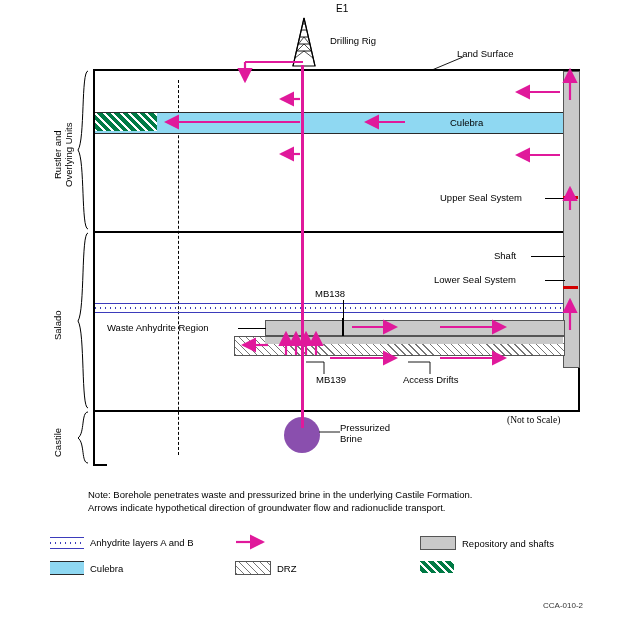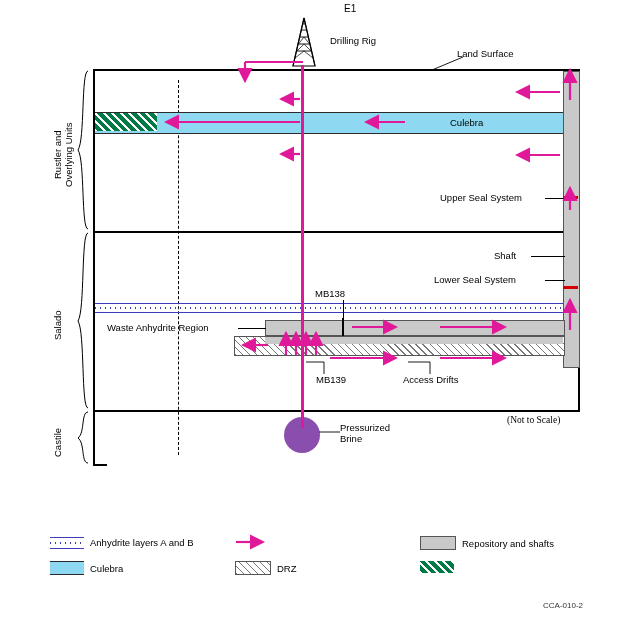--- a/index.html
+++ b/index.html
@@ -89,21 +89,21 @@
   .note { font-size: 9.5px; line-height: 13px; white-space: pre-line; }
   .code { font-size: 8px; color: #333; }
   .rig { position: absolute; }
   svg { display: block; overflow: visible; }
 </style>
 </head>
 <body>
 
 <div id="stage">
 
-  <div class="abs txt" style="left:300px; top:3px; font-size:10px;padding-left:44px;">E1</div>
+  <div class="abs txt" style="left:292px; top:3px; font-size:10px;padding-left:44px;">E1</div>
 
   <svg class="abs rig" style="left:286px; top:17px;" width="36" height="50" viewBox="0 0 36 50">
     <polygon points="18,1 29,49 7,49" fill="none" stroke="#000" stroke-width="1.2"></polygon>
     <line x1="10.5" y1="34" x2="25.5" y2="34" stroke="#000" stroke-width="0.9"></line>
     <line x1="12" y1="27" x2="24" y2="27" stroke="#000" stroke-width="0.9"></line>
     <line x1="13.5" y1="20" x2="22.5" y2="20" stroke="#000" stroke-width="0.9"></line>
     <line x1="15" y1="13" x2="21" y2="13" stroke="#000" stroke-width="0.9"></line>
     <line x1="16.2" y1="7" x2="19.8" y2="7" stroke="#000" stroke-width="0.9"></line>
     <line x1="7" y1="49" x2="18" y2="1" stroke="#000" stroke-width="0.9"></line>
     <line x1="29" y1="49" x2="18" y2="1" stroke="#000" stroke-width="0.9"></line>
@@ -248,20 +248,22 @@
     <path d="M12 1 C5 1, 9 78, 2 89 C9 100, 5 176, 12 176" fill="none" stroke="#000" stroke-width="1"></path>
   </svg>
 
   <div class="abs vert" style="left:52px; top:418px; width:24px; height:48px;">Castile</div>
   <svg class="abs" style="left:76px; top:411px;" width="14" height="54" viewBox="0 0 14 54">
     <path d="M12 1 C5 1, 9 22, 2 27 C9 32, 5 52, 12 52" fill="none" stroke="#000" stroke-width="1"></path>
   </svg>
 
   <div class="abs txt" style="left:507px; top:415px;font-family:Liberation Serif, serif;">(Not to Scale)</div>
 
+  <div class="abs note" style="left:88px; top:488px; width:470px;">Note:  Borehole penetrates waste and pressurized brine in the underlying Castile Formation.
+          Arrows indicate hypothetical direction of groundwater flow and radionuclide transport.</div>
 
   <div class="abs anhydrite" style="left:50px; top:537px; width:34px; height:10px;"></div>
   <div class="abs legend-label" style="left:90px; top:537px;">Anhydrite layers A and B</div>
 
   <svg class="abs" style="left:235px; top:536px;" width="36" height="12" viewBox="0 0 36 12">
     <defs>
       <marker id="legArrow" markerWidth="7" markerHeight="7" refX="6" refY="3.5" orient="auto">
         <polygon points="0,0 7,3.5 0,7" fill="#e0199b"></polygon>
       </marker>
     </defs>

